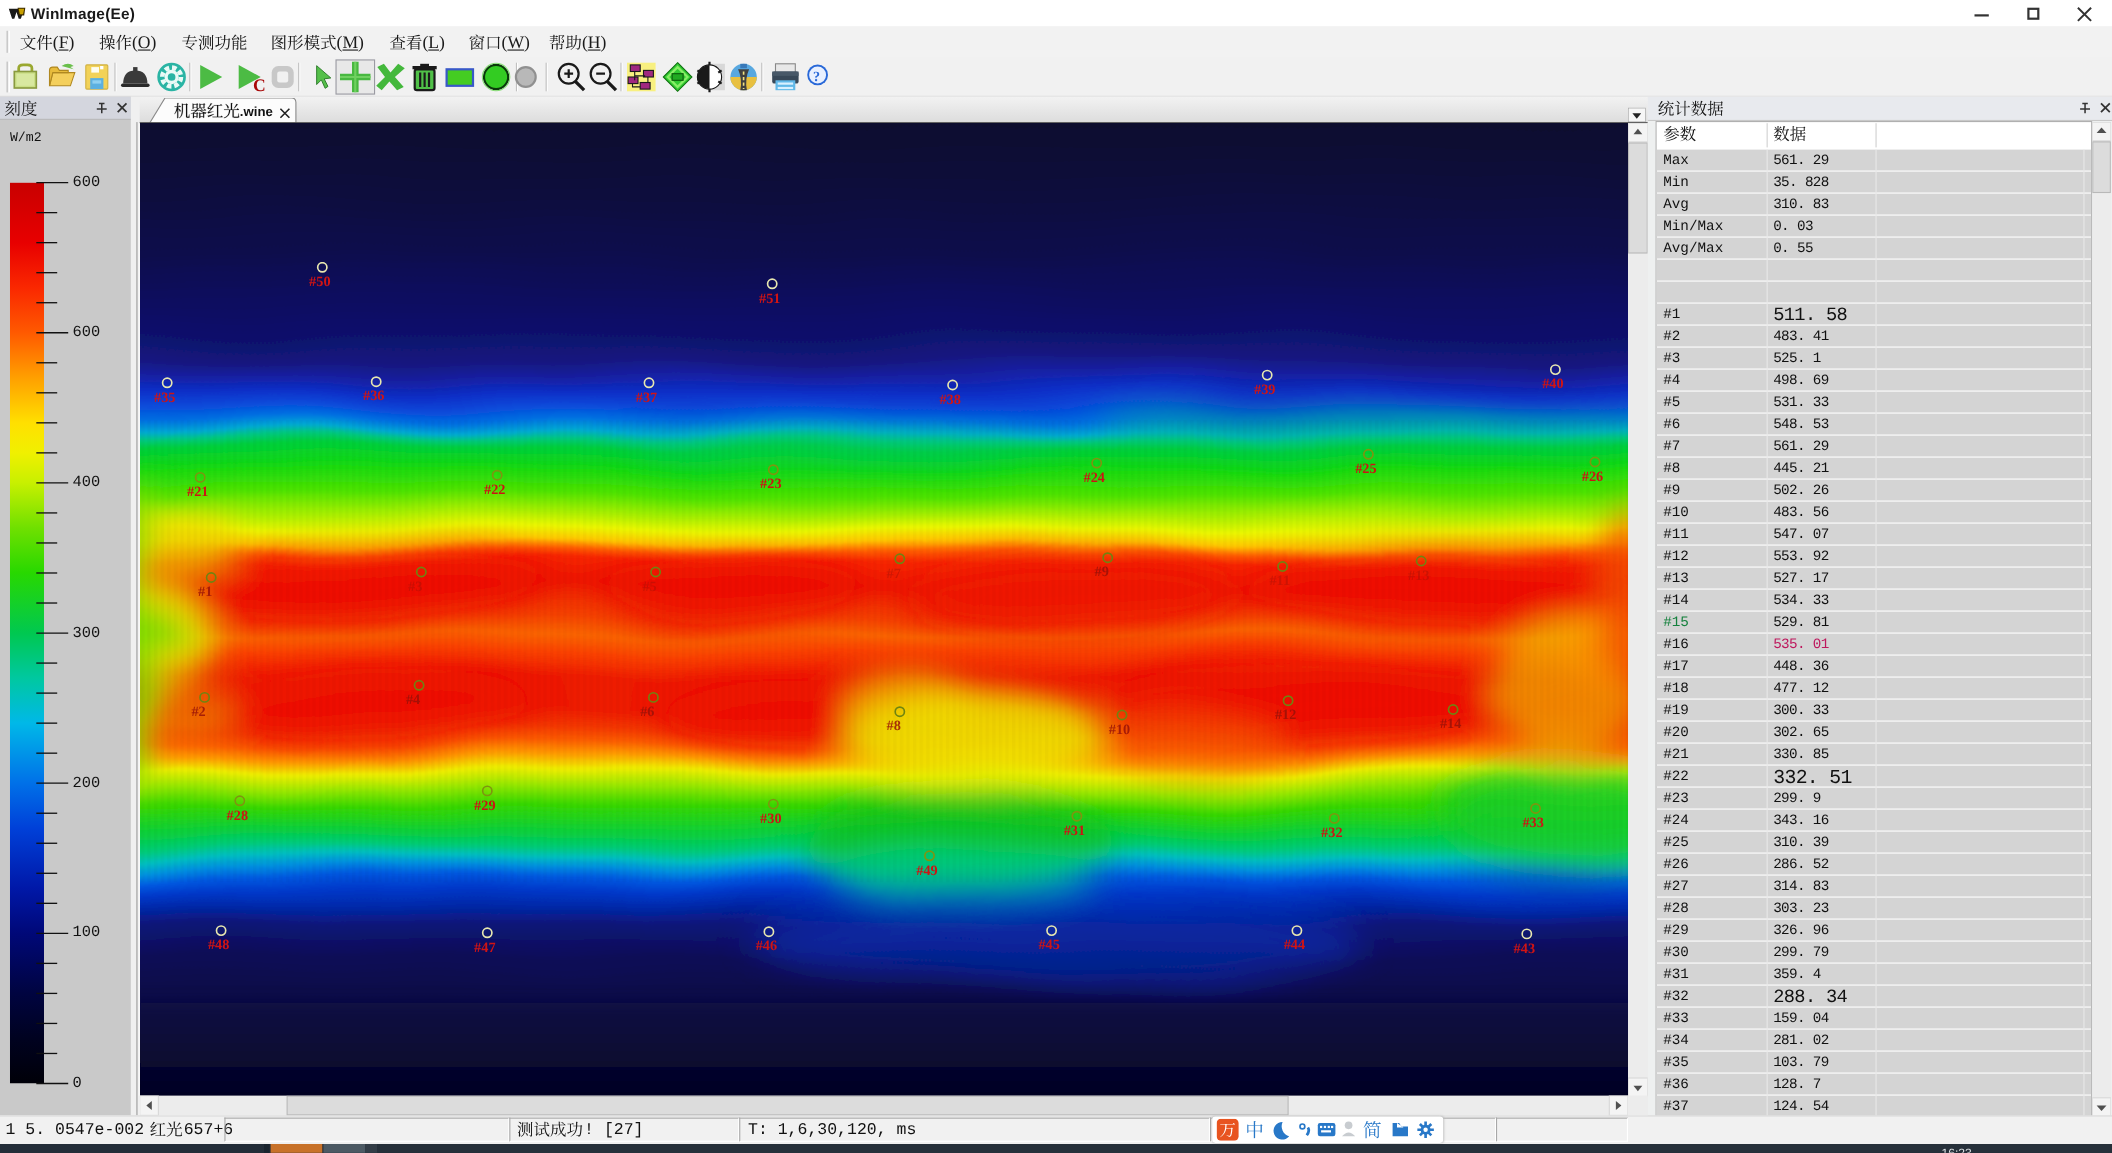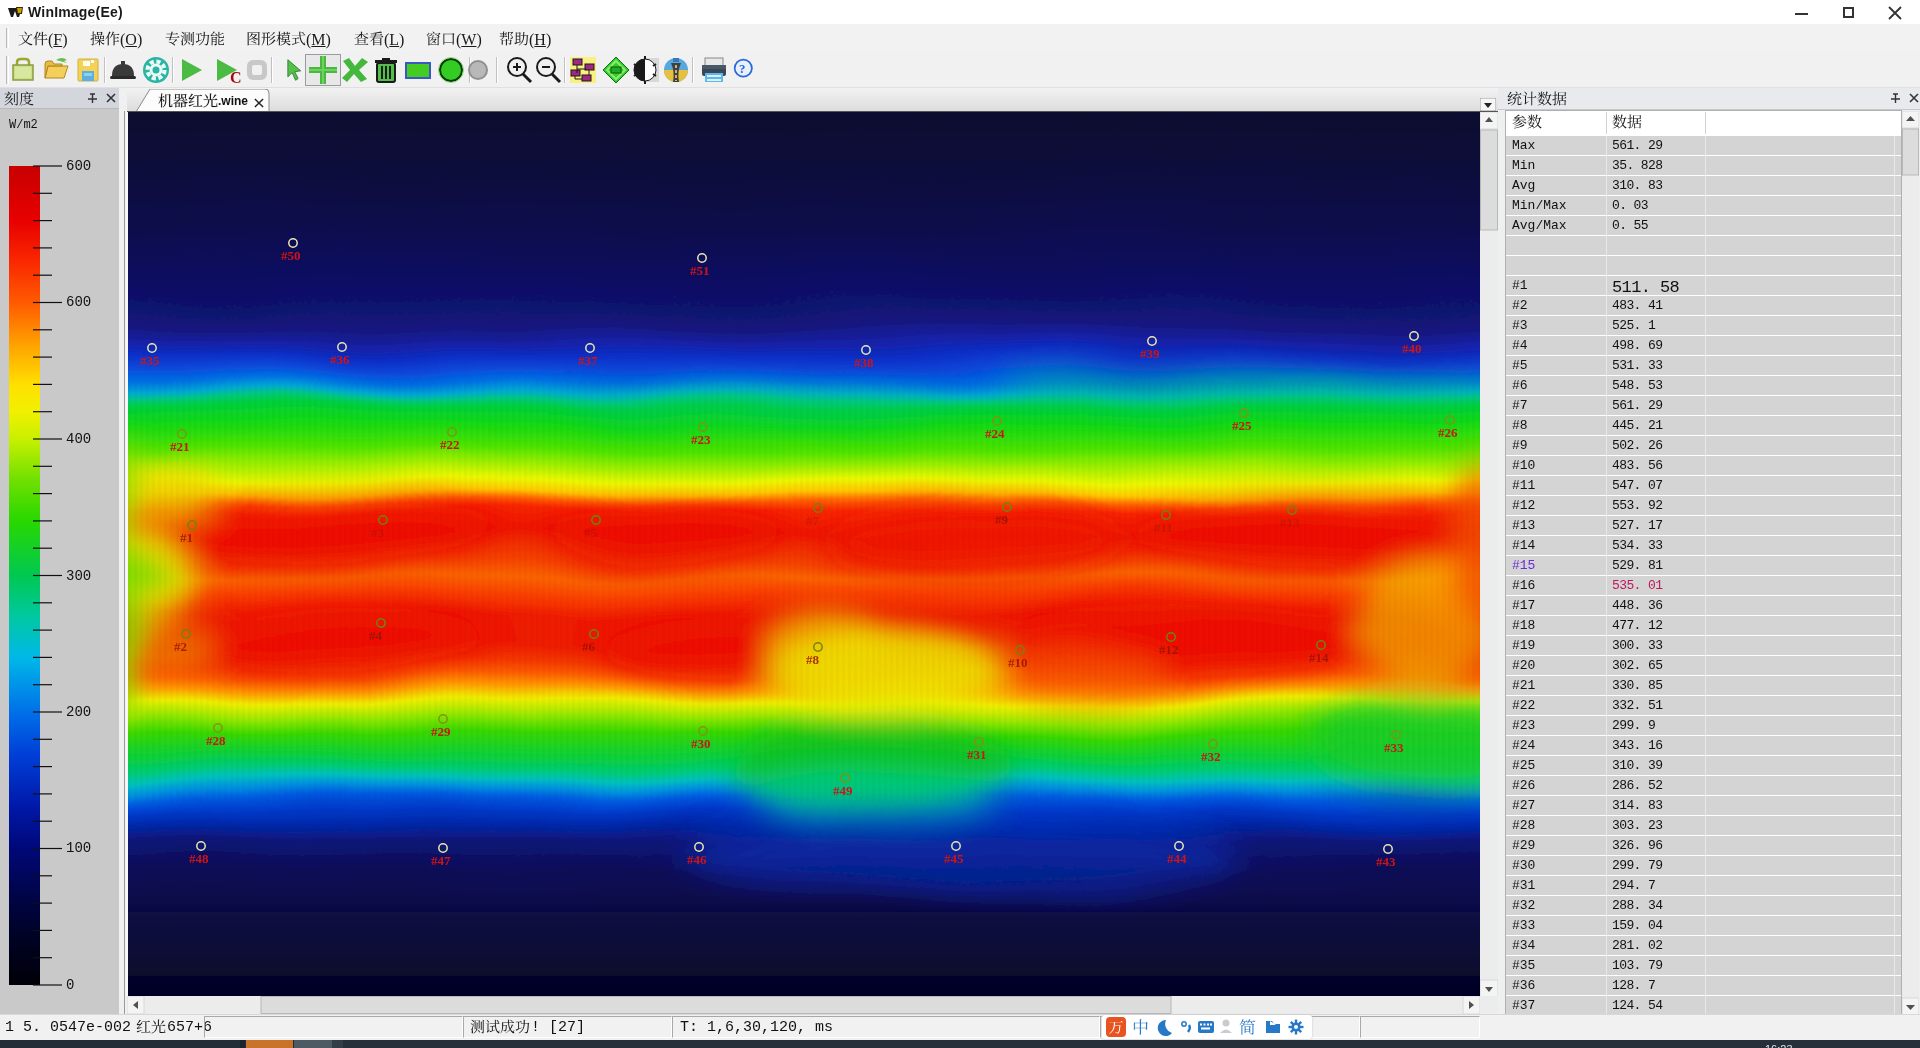--- a/index.html
+++ b/index.html
@@ -656,21 +656,21 @@
 <div class="abs" style="left:1506px;top:496px;width:395px;height:19px;background:#d4d4d4"></div>
 <div class="abs mono" style="left:1512px;top:498px;font-size:13px;color:#111">#12</div>
 <div class="abs mono" style="left:1612px;top:498px;font-size:13px;letter-spacing:-0.6px;color:#111">553. 92</div>
 <div class="abs" style="left:1506px;top:516px;width:395px;height:19px;background:#d4d4d4"></div>
 <div class="abs mono" style="left:1512px;top:518px;font-size:13px;color:#111">#13</div>
 <div class="abs mono" style="left:1612px;top:518px;font-size:13px;letter-spacing:-0.6px;color:#111">527. 17</div>
 <div class="abs" style="left:1506px;top:536px;width:395px;height:19px;background:#d4d4d4"></div>
 <div class="abs mono" style="left:1512px;top:538px;font-size:13px;color:#111">#14</div>
 <div class="abs mono" style="left:1612px;top:538px;font-size:13px;letter-spacing:-0.6px;color:#111">534. 33</div>
 <div class="abs" style="left:1506px;top:556px;width:395px;height:19px;background:#d4d4d4"></div>
-<div class="abs mono" style="left:1512px;top:558px;font-size:13px;color:#6d28d9">#15</div>
+<div class="abs mono" style="left:1512px;top:558px;font-size:13px;color:#15803d">#15</div>
 <div class="abs mono" style="left:1612px;top:558px;font-size:13px;letter-spacing:-0.6px;color:#111">529. 81</div>
 <div class="abs" style="left:1506px;top:576px;width:395px;height:19px;background:#d4d4d4"></div>
 <div class="abs mono" style="left:1512px;top:578px;font-size:13px;color:#111">#16</div>
 <div class="abs mono" style="left:1612px;top:578px;font-size:13px;letter-spacing:-0.6px;color:#be185d">535. 01</div>
 <div class="abs" style="left:1506px;top:596px;width:395px;height:19px;background:#d4d4d4"></div>
 <div class="abs mono" style="left:1512px;top:598px;font-size:13px;color:#111">#17</div>
 <div class="abs mono" style="left:1612px;top:598px;font-size:13px;letter-spacing:-0.6px;color:#111">448. 36</div>
 <div class="abs" style="left:1506px;top:616px;width:395px;height:19px;background:#d4d4d4"></div>
 <div class="abs mono" style="left:1512px;top:618px;font-size:13px;color:#111">#18</div>
 <div class="abs mono" style="left:1612px;top:618px;font-size:13px;letter-spacing:-0.6px;color:#111">477. 12</div>
@@ -678,21 +678,21 @@
 <div class="abs mono" style="left:1512px;top:638px;font-size:13px;color:#111">#19</div>
 <div class="abs mono" style="left:1612px;top:638px;font-size:13px;letter-spacing:-0.6px;color:#111">300. 33</div>
 <div class="abs" style="left:1506px;top:656px;width:395px;height:19px;background:#d4d4d4"></div>
 <div class="abs mono" style="left:1512px;top:658px;font-size:13px;color:#111">#20</div>
 <div class="abs mono" style="left:1612px;top:658px;font-size:13px;letter-spacing:-0.6px;color:#111">302. 65</div>
 <div class="abs" style="left:1506px;top:676px;width:395px;height:19px;background:#d4d4d4"></div>
 <div class="abs mono" style="left:1512px;top:678px;font-size:13px;color:#111">#21</div>
 <div class="abs mono" style="left:1612px;top:678px;font-size:13px;letter-spacing:-0.6px;color:#111">330. 85</div>
 <div class="abs" style="left:1506px;top:696px;width:395px;height:19px;background:#d4d4d4"></div>
 <div class="abs mono" style="left:1512px;top:698px;font-size:13px;color:#111">#22</div>
-<div class="abs mono" style="left:1612px;top:698px;font-size:13px;letter-spacing:-0.6px;color:#111">332. 51</div>
+<div class="abs mono" style="left:1612px;top:698px;font-size:18px;letter-spacing:-0.6px;color:#111">332. 51</div>
 <div class="abs" style="left:1506px;top:716px;width:395px;height:19px;background:#d4d4d4"></div>
 <div class="abs mono" style="left:1512px;top:718px;font-size:13px;color:#111">#23</div>
 <div class="abs mono" style="left:1612px;top:718px;font-size:13px;letter-spacing:-0.6px;color:#111">299. 9</div>
 <div class="abs" style="left:1506px;top:736px;width:395px;height:19px;background:#d4d4d4"></div>
 <div class="abs mono" style="left:1512px;top:738px;font-size:13px;color:#111">#24</div>
 <div class="abs mono" style="left:1612px;top:738px;font-size:13px;letter-spacing:-0.6px;color:#111">343. 16</div>
 <div class="abs" style="left:1506px;top:756px;width:395px;height:19px;background:#d4d4d4"></div>
 <div class="abs mono" style="left:1512px;top:758px;font-size:13px;color:#111">#25</div>
 <div class="abs mono" style="left:1612px;top:758px;font-size:13px;letter-spacing:-0.6px;color:#111">310. 39</div>
 <div class="abs" style="left:1506px;top:776px;width:395px;height:19px;background:#d4d4d4"></div>
@@ -705,24 +705,24 @@
 <div class="abs mono" style="left:1512px;top:818px;font-size:13px;color:#111">#28</div>
 <div class="abs mono" style="left:1612px;top:818px;font-size:13px;letter-spacing:-0.6px;color:#111">303. 23</div>
 <div class="abs" style="left:1506px;top:836px;width:395px;height:19px;background:#d4d4d4"></div>
 <div class="abs mono" style="left:1512px;top:838px;font-size:13px;color:#111">#29</div>
 <div class="abs mono" style="left:1612px;top:838px;font-size:13px;letter-spacing:-0.6px;color:#111">326. 96</div>
 <div class="abs" style="left:1506px;top:856px;width:395px;height:19px;background:#d4d4d4"></div>
 <div class="abs mono" style="left:1512px;top:858px;font-size:13px;color:#111">#30</div>
 <div class="abs mono" style="left:1612px;top:858px;font-size:13px;letter-spacing:-0.6px;color:#111">299. 79</div>
 <div class="abs" style="left:1506px;top:876px;width:395px;height:19px;background:#d4d4d4"></div>
 <div class="abs mono" style="left:1512px;top:878px;font-size:13px;color:#111">#31</div>
-<div class="abs mono" style="left:1612px;top:878px;font-size:13px;letter-spacing:-0.6px;color:#111">294. 7</div>
+<div class="abs mono" style="left:1612px;top:878px;font-size:13px;letter-spacing:-0.6px;color:#111">359. 4</div>
 <div class="abs" style="left:1506px;top:896px;width:395px;height:19px;background:#d4d4d4"></div>
 <div class="abs mono" style="left:1512px;top:898px;font-size:13px;color:#111">#32</div>
-<div class="abs mono" style="left:1612px;top:898px;font-size:13px;letter-spacing:-0.6px;color:#111">288. 34</div>
+<div class="abs mono" style="left:1612px;top:898px;font-size:17px;letter-spacing:-0.6px;color:#111">288. 34</div>
 <div class="abs" style="left:1506px;top:916px;width:395px;height:19px;background:#d4d4d4"></div>
 <div class="abs mono" style="left:1512px;top:918px;font-size:13px;color:#111">#33</div>
 <div class="abs mono" style="left:1612px;top:918px;font-size:13px;letter-spacing:-0.6px;color:#111">159. 04</div>
 <div class="abs" style="left:1506px;top:936px;width:395px;height:19px;background:#d4d4d4"></div>
 <div class="abs mono" style="left:1512px;top:938px;font-size:13px;color:#111">#34</div>
 <div class="abs mono" style="left:1612px;top:938px;font-size:13px;letter-spacing:-0.6px;color:#111">281. 02</div>
 <div class="abs" style="left:1506px;top:956px;width:395px;height:19px;background:#d4d4d4"></div>
 <div class="abs mono" style="left:1512px;top:958px;font-size:13px;color:#111">#35</div>
 <div class="abs mono" style="left:1612px;top:958px;font-size:13px;letter-spacing:-0.6px;color:#111">103. 79</div>
 <div class="abs" style="left:1506px;top:976px;width:395px;height:19px;background:#d4d4d4"></div>

